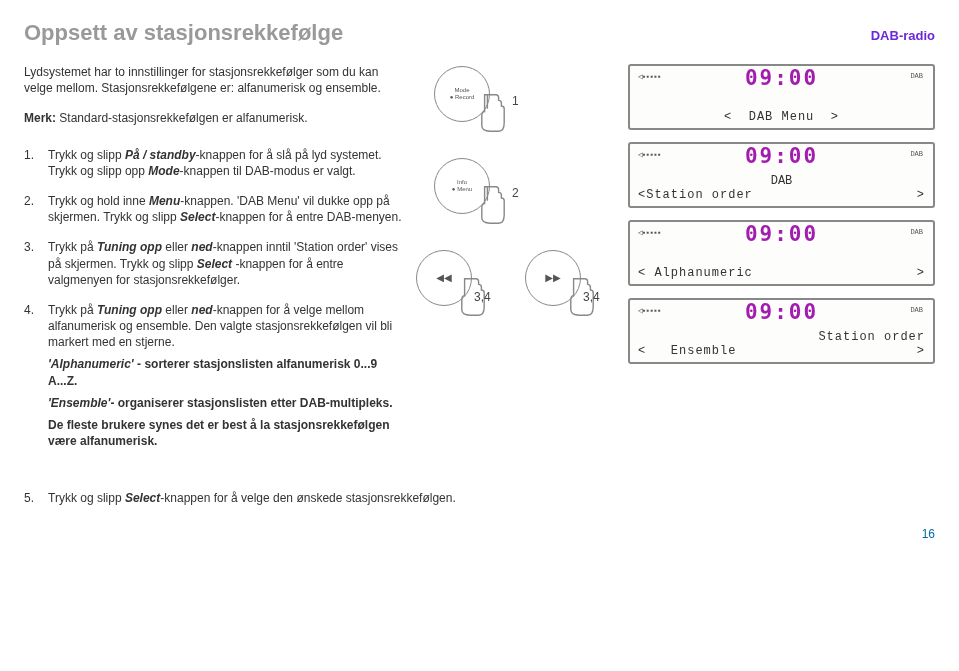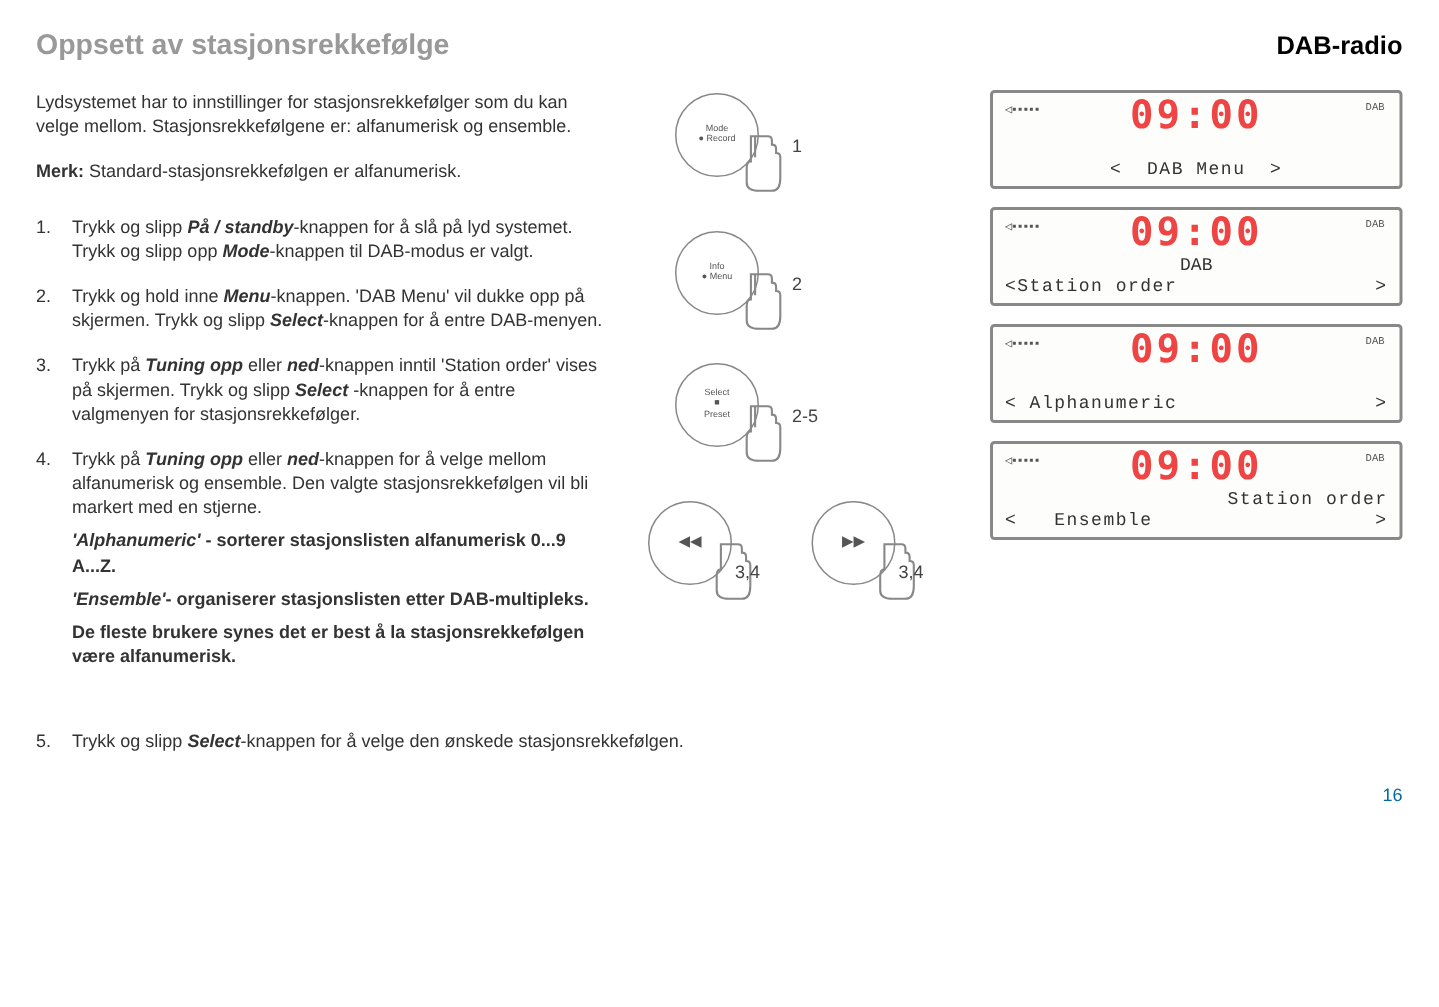--- a/index.html
+++ b/index.html
@@ -13,31 +13,31 @@
     background: #fff;
   }
   .header {
     display: flex;
     justify-content: space-between;
     align-items: baseline;
     margin-bottom: 18px;
   }
   .header-left {
     color: #999;
-    font-size: 19px;
+    font-size: 22px;
     font-weight: bold;
   }
   .header-right {
-    color: #000000;
-    font-size: 17px;
+    color: #6d28d9;
+    font-size: 13px;
     font-weight: bold;
   }
   .columns {
     display: flex;
-    gap: 28px;
+    gap: 12px;
   }
   .col-text {
     flex: 0 0 380px;
     line-height: 1.35;
   }
   .col-buttons {
     flex: 0 0 200px;
     position: relative;
   }
   .col-displays {
@@ -113,24 +113,24 @@
     left: 8px; top: 6px;
     font-size: 8px;
     letter-spacing: -1px;
     color: #555;
   }
   .lcd .time {
     position: absolute;
     top: 0px;
     left: 0; right: 0;
     text-align: center;
-    font-size: 26px;
+    font-size: 21px;
     font-weight: bold;
     letter-spacing: 2px;
-    color: #ef4444;
+    color: #a21caf;
     font-family: monospace;
   }
   .lcd .dab {
     position: absolute;
     right: 10px; top: 6px;
     font-size: 7px;
     color: #555;
   }
   .lcd .line2 {
     position: absolute;
@@ -236,35 +236,20 @@
           </div>
       </div>
       <div class="hand">
         <svg viewBox="0 0 24 30">
             <path d="M6 2 L6 14 Q4 14 4 17 L4 24 Q4 28 10 28 L16 28 Q20 28 20 22 L20 12 Q20 10 18 10 L18 8 Q18 6 16 6 L16 4 Q16 2 14 2 L10 2 Q6 2 6 2 Z M8 2 L8 12" fill="none" stroke="#888" stroke-width="1"></path>
           </svg>
       </div>
       <div class="step-tag" style="left:96px;top:30px">2</div>
     </div>
 
-    <div class="btn-diagram" style="margin-top:10px">
-      <div class="round-btn">
-        <div class="bl">
-            <div>Select</div>
-            <div>■</div>
-            <div>Preset</div>
-          </div>
-      </div>
-      <div class="hand">
-        <svg viewBox="0 0 24 30">
-            <path d="M6 2 L6 14 Q4 14 4 17 L4 24 Q4 28 10 28 L16 28 Q20 28 20 22 L20 12 Q20 10 18 10 L18 8 Q18 6 16 6 L16 4 Q16 2 14 2 L10 2 Q6 2 6 2 Z M8 2 L8 12" fill="none" stroke="#888" stroke-width="1"></path>
-          </svg>
-      </div>
-      <div class="step-tag" style="left:96px;top:30px">2-5</div>
-    </div>
 
     <div class="dual-btn-row" style="margin-top:14px">
       <div class="btn-diagram" style="height:78px;width:90px">
         <div class="round-btn" style="left:0">
           <div class="bl small-icon">◀◀</div>
         </div>
         <div class="hand" style="left:40px">
           <svg viewBox="0 0 24 30">
               <path d="M6 2 L6 14 Q4 14 4 17 L4 24 Q4 28 10 28 L16 28 Q20 28 20 22 L20 12 Q20 10 18 10 L18 8 Q18 6 16 6 L16 4 Q16 2 14 2 L10 2 Q6 2 6 2 Z" fill="none" stroke="#888" stroke-width="1"></path>
             </svg>

